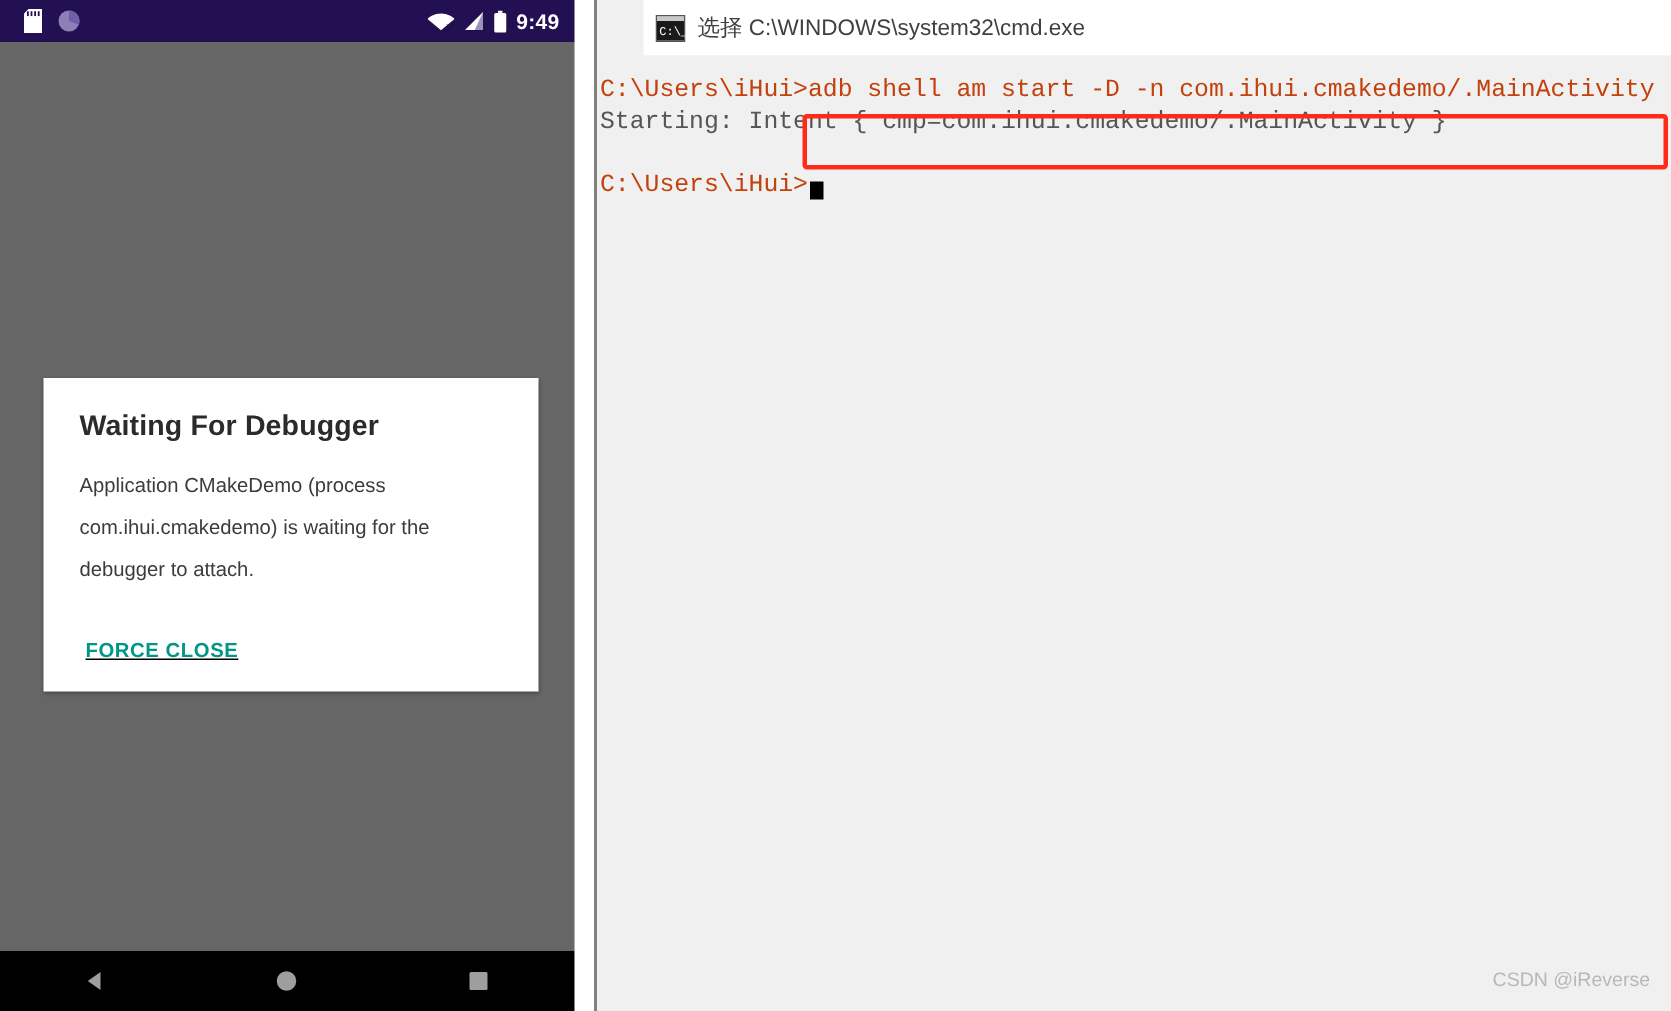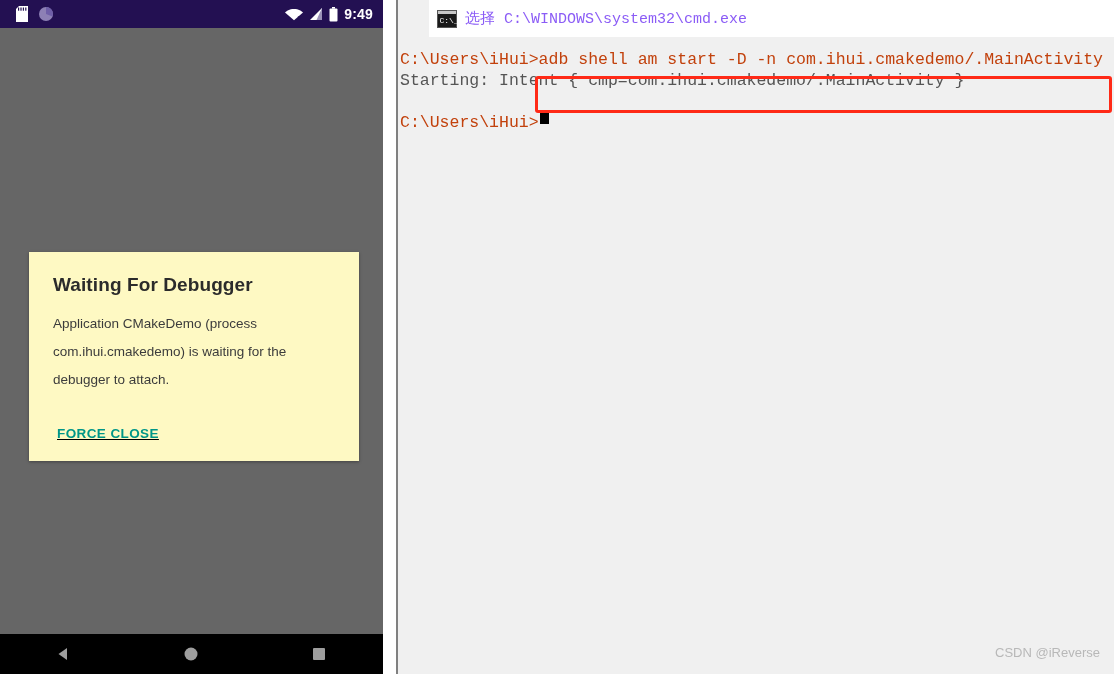--- a/index.html
+++ b/index.html
@@ -64,21 +64,21 @@
     align-items: center;
     justify-content: space-around;
   }
   .nav-btn { width: 60px; height: 40px; display:flex; align-items:center; justify-content:center; }
 
   
   #dialog {
     position: absolute;
     left: 29px; top: 252px;
     width: 330px;
-    background: #fef9c3;
+    background: #ffffff;
     padding: 22px 24px 10px 24px;
     box-shadow: 0 1px 3px rgba(0,0,0,.35);
   }
   #dialog-title {
     font-size: 19px;
     font-weight: bold;
     color: #2b2b2b;
     letter-spacing: .1px;
     margin-bottom: 14px;
   }
@@ -124,42 +124,42 @@
     gap: 8px;
     margin-left: 31px;
   }
   #cmd-icon {
     width: 20px; height: 18px;
     flex: 0 0 auto;
     display:block;
   }
   #console-title-text {
     font-size: 15px;
-    color: #8b5cf6;
-    font-family: Liberation Mono, monospace;
+    color: #404040;
+    font-family: Liberation Sans, sans-serif;
     white-space: nowrap;
   }
   #console-body {
     position: relative;
     height: 637px;
     background: #f0f0f0;
     padding: 12px 0 0 0;
   }
   .cline {
     font-family: "Liberation Mono", monospace;
     font-size: 16.5px;
     line-height: 21px;
     color: #c2410c;
     white-space: pre;
     padding-left: 2px;
     letter-spacing: 0px;
   }
   .cline.faded { color: #555555; }
   .cline.blank { height: 21px; }
-  #cursor-line { display: flex; align-items: flex-start; }
+  #cursor-line { display: flex; align-items: flex-end; }
   #cursor-block {
     display: inline-block;
     width: 9px; height: 12px;
     background: #000000;
     margin-left: 1px;
   }
   #highlight-box {
     position: absolute;
     left: 137px; top: 39px;
     width: 577px; height: 37px;

